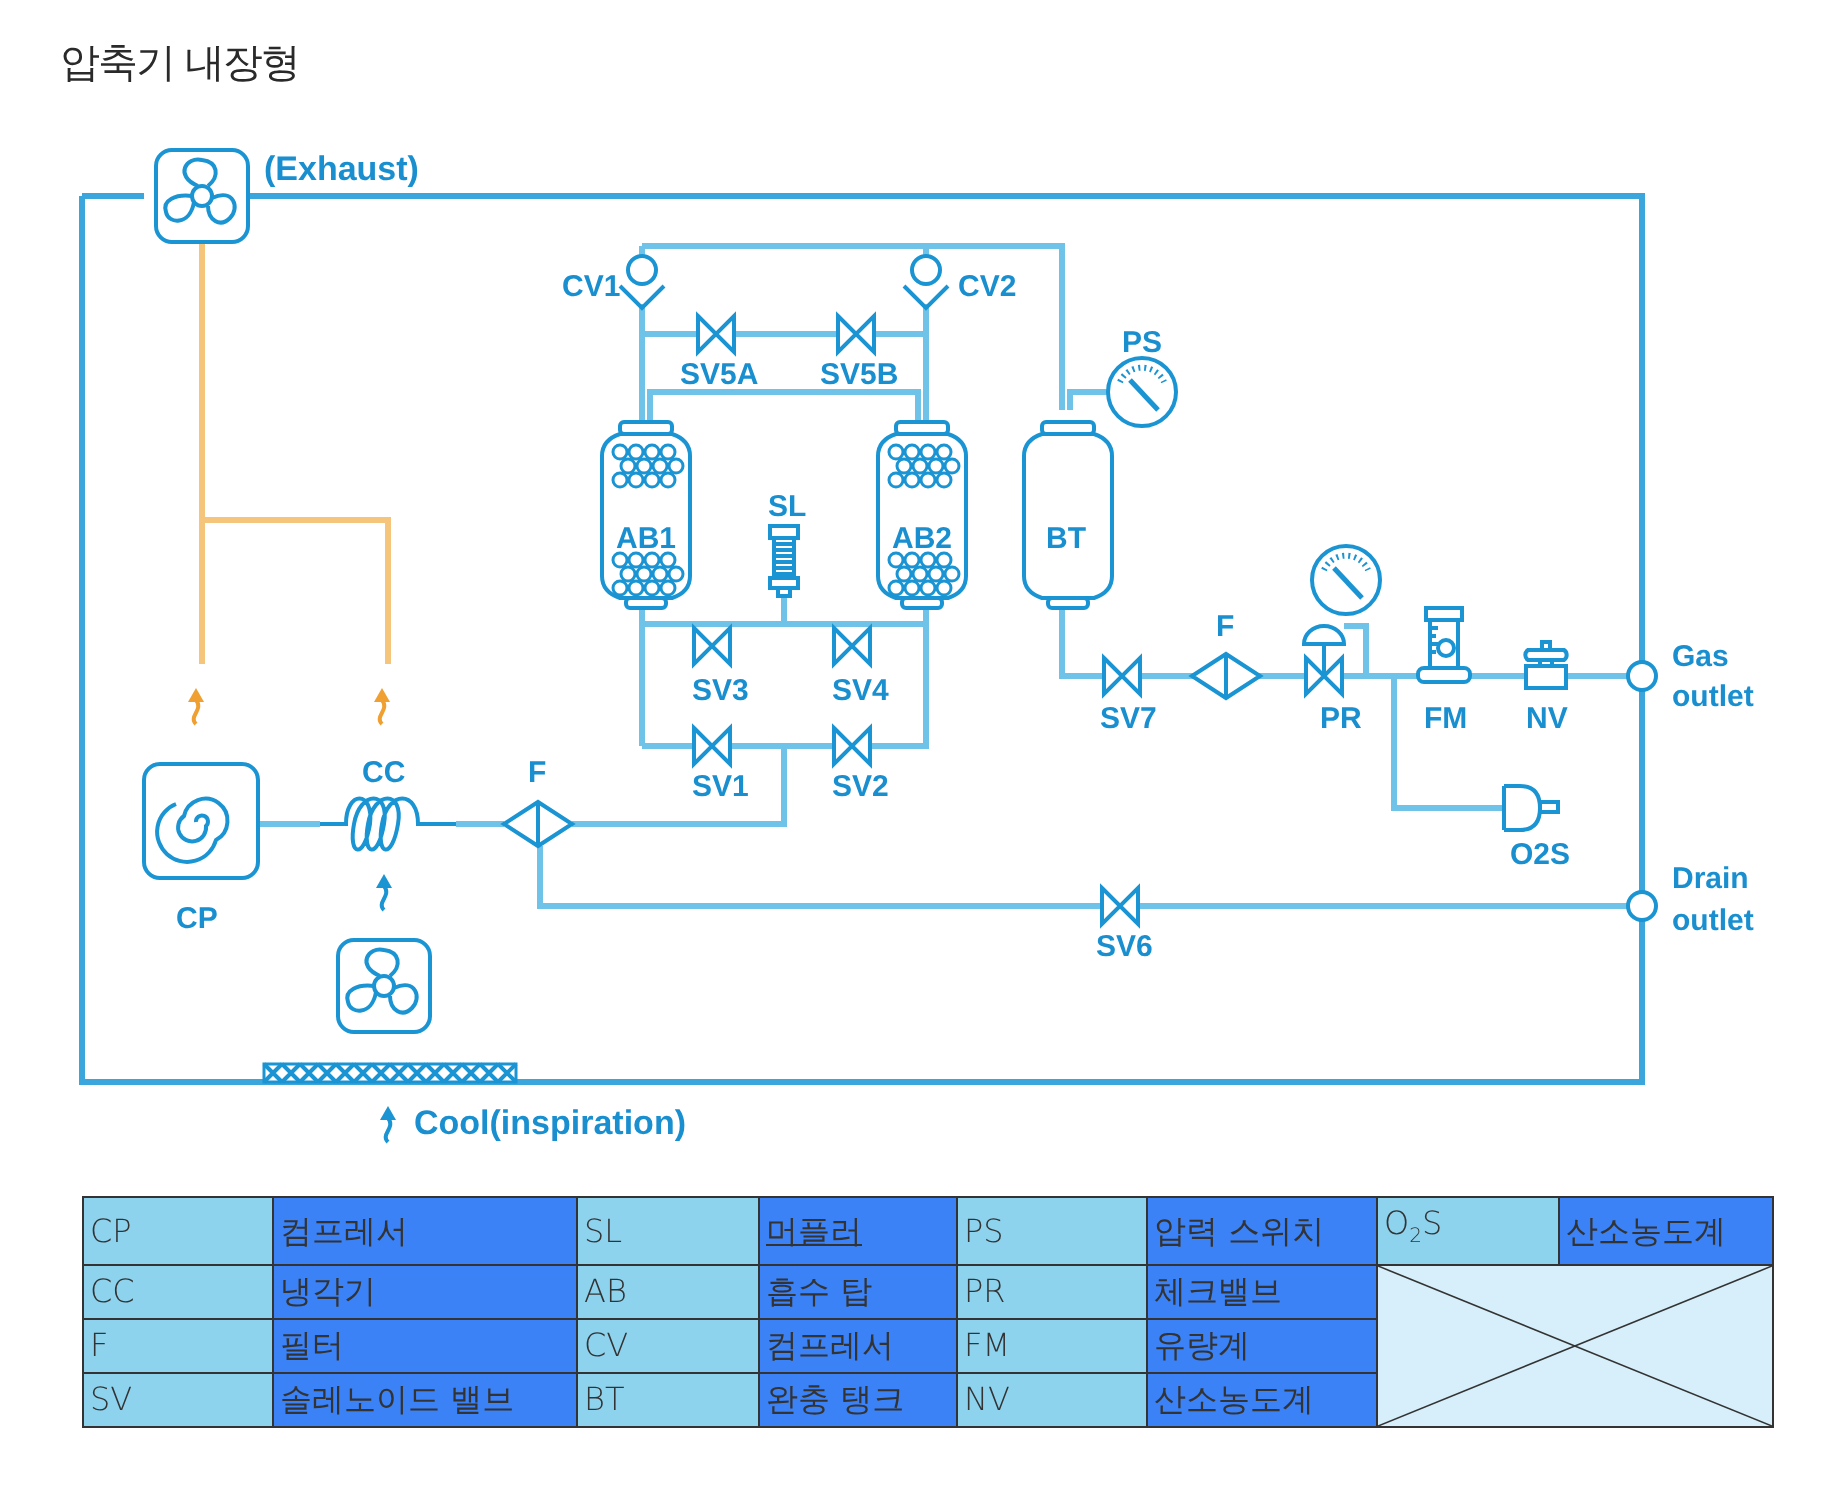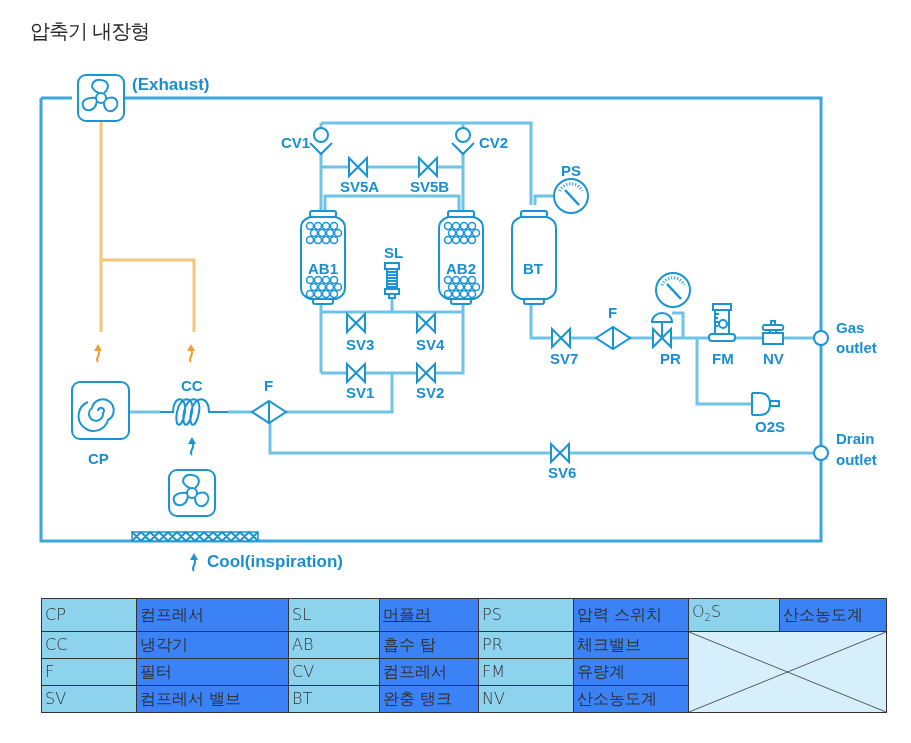--- a/index.html
+++ b/index.html
@@ -255,20 +255,20 @@
   <tr>
     <td class="k">F</td>
     <td class="v">필터</td>
     <td class="k">CV</td>
     <td class="v">컴프레서</td>
     <td class="k">FM</td>
     <td class="v">유량계</td>
   </tr>
   <tr>
     <td class="k">SV</td>
-    <td class="v">컴프레서 밸브</td>
+    <td class="v">솔레노이드 밸브</td>
     <td class="k">BT</td>
     <td class="v">완충 탱크</td>
     <td class="k">NV</td>
     <td class="v">산소농도계</td>
   </tr>
 </tbody>
   </table>
 
 </body></html>

